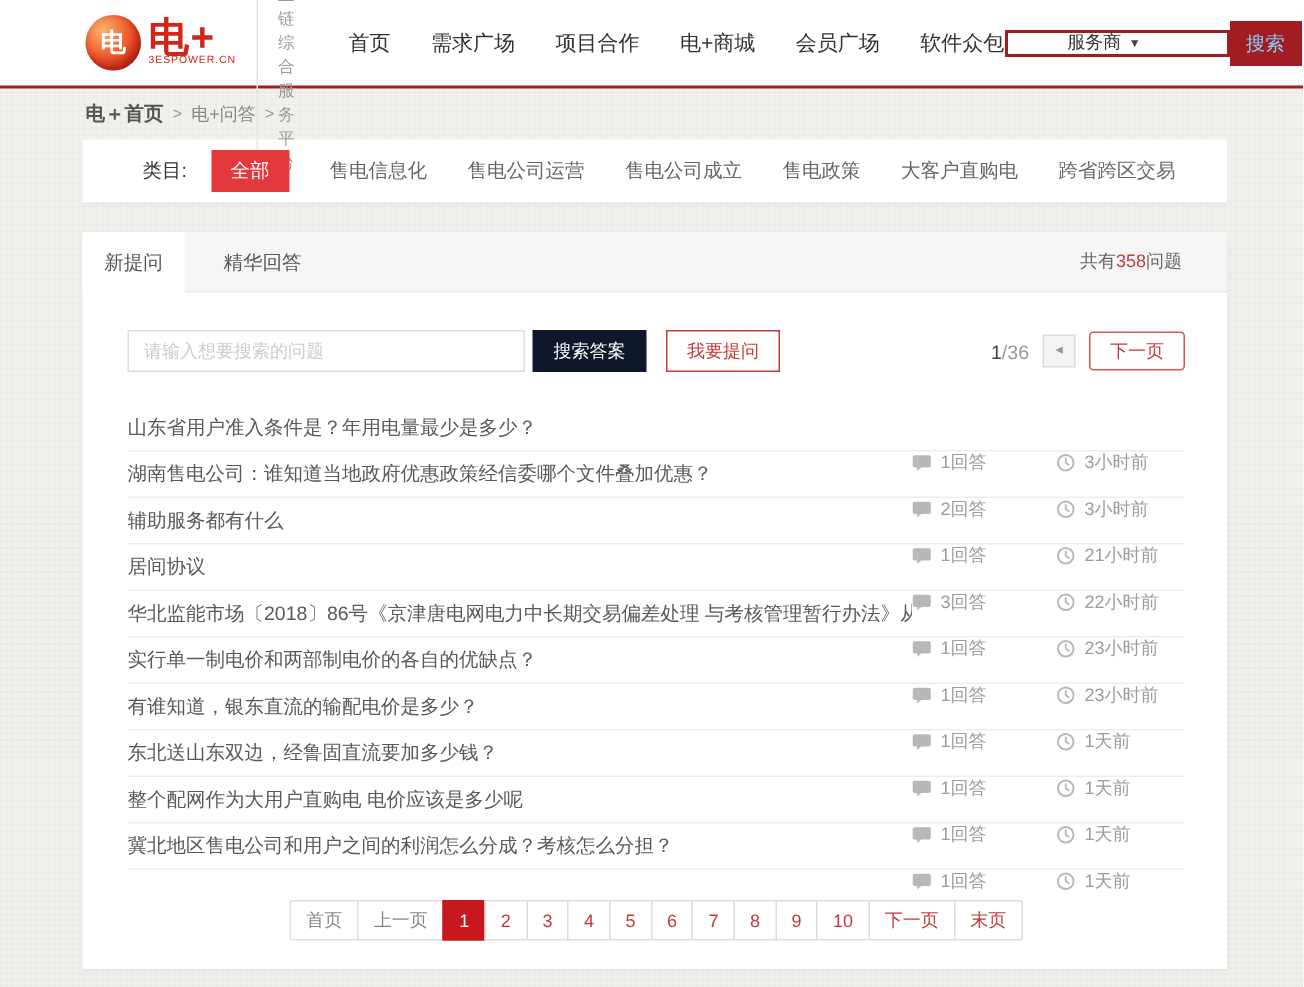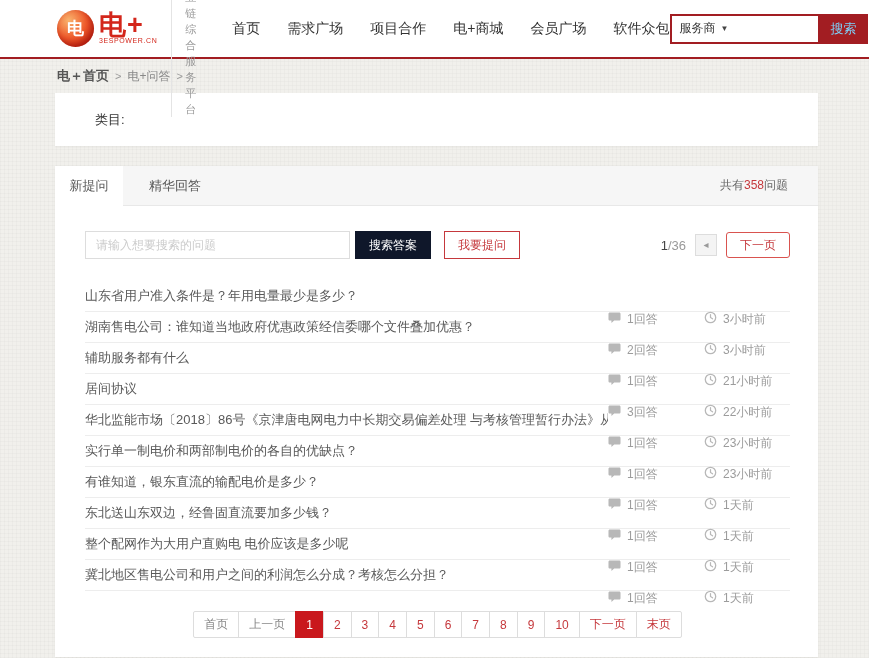--- a/index.html
+++ b/index.html
@@ -21,31 +21,31 @@
     color: #fff; display: flex; align-items: center; justify-content: center;
     font-size: 17px; font-weight: bold; box-shadow: inset -2px -3px 6px rgba(140,10,5,.55);
   }
   .logo-text-wrap { margin-left: 5px; }
   .logo-text { color: #d3261b; font-size: 27px; font-weight: bold; line-height: 24px; letter-spacing: 1px; }
   .logo-domain { color: #d3261b; font-size: 7px; letter-spacing: .6px; text-align: right; line-height: 8px; }
   .tagline { margin-left: 14px; padding-left: 13px; border-left: 1px solid #e4e4e4; color: #9a9a9a; font-size: 11px; line-height: 16px; }
   .main-nav { display: flex; gap: 27px; margin-left: 36px; }
   .nav-item { font-size: 14px; color: #333; text-decoration: none; cursor: pointer; white-space: nowrap; }
   .search-group { margin-left: auto; display: flex; align-items: center; }
-  .search-box { width: 150px; height: 30px; border: 2px solid #a21d22; background: #fff; display: flex; align-items: center; }
+  .search-box { width: 150px; height: 18px; border: 2px solid #a21d22; background: #fff; display: flex; align-items: center; padding-left: 32px; }
   .search-cat { background: none; border: none; font-size: 12px; color: #333; padding: 0 8px; display: flex; align-items: center; gap: 5px; cursor: pointer; font-family: inherit; }
   .caret { font-size: 8px; color: #444; }
   .btn-dark-red { height: 30px; background: #a21d22; color: #7dd3fc; border: none; font-size: 13px; padding: 0 11px; cursor: pointer; font-family: inherit; white-space: nowrap; }
   
   .breadcrumb { height: 34px; display: flex; align-items: center; padding-left: 57px; font-size: 12px; }
   .bc-home { color: #555; font-size: 13px; font-weight: bold; cursor: pointer; }
   .bc-sep { margin: 0 6px; color: #999; font-size: 11px; }
   .bc-item { color: #888; cursor: pointer; }
   
-  .category-bar { width: 763px; margin-left: 55px; height: 53px; background: #fff; display: flex; align-items: center; box-shadow: 0 1px 2px rgba(0,0,0,.05); }
+  .category-bar { width: 763px; margin-left: 55px; height: 42px; background: #fff; display: flex; align-items: center; box-shadow: 0 1px 2px rgba(0,0,0,.05); }
   .cat-label { margin-left: 40px; font-size: 13px; color: #333; }
   .cat-items { display: flex; align-items: center; margin-left: 16px; gap: 27px; }
   .cat-item { font-size: 13px; color: #666; text-decoration: none; cursor: pointer; white-space: nowrap; }
   .cat-item.active { background: #e4393c; color: #fff; padding: 5px 13px; }
   
   .panel { width: 763px; height: 491px; margin: 20px 0 0 55px; background: #fff; box-shadow: 0 1px 3px rgba(0,0,0,.06); }
   .tabstrip { height: 40px; background: #f6f6f6; border-bottom: 1px solid #e8e8e8; display: flex; }
   .tab { width: 68px; line-height: 40px; text-align: center; font-size: 13px; color: #555; cursor: pointer; }
   .tab:nth-child(2) { width: 104px; }
   .tab.active { background: #fff; height: 41px; margin-bottom: -1px; position: relative; z-index: 1; }
@@ -58,21 +58,21 @@
   .btn-red { margin-left: 5px; height: 28px; background: #0f172a; color: #fff; border: none; font-size: 12px; padding: 0 14px; cursor: pointer; font-family: inherit; }
   .btn-outline-red { margin-left: 13px; height: 28px; background: #fff; border: 1px solid #c5383c; color: #c5383c; font-size: 12px; padding: 0 13px; cursor: pointer; font-family: inherit; }
   .pager-mini { margin-left: auto; display: flex; align-items: center; }
   .page-ind { font-size: 13px; color: #444; margin-left: 32px; }
   .muted { color: #999; }
   .pg-prev { width: 22px; height: 22px; margin-left: 9px; background: #f4f4f4; border: 1px solid #ddd; color: #999; font-size: 10px; line-height: 1; cursor: pointer; }
   .pg-next { margin-left: 9px; height: 26px; padding: 0 13px; background: #fff; border: 1px solid #d9534f; border-radius: 3px; color: #c5383c; font-size: 12px; cursor: pointer; font-family: inherit; }
   .q-list { list-style: none; margin-top: 22px; }
   .q-row { display: flex; align-items: center; height: 31px; border-bottom: 1px solid #ededed; padding-right: 2px; }
   .q-title { font-size: 13px; color: #595959; flex: 1; white-space: nowrap; overflow: hidden; text-decoration: none; cursor: pointer; }
-  .q-meta { display: flex; align-items: flex-start; gap: 6px; font-size: 12px; color: #9c9c9c; flex-shrink: 0; margin-top: 46px; }
+  .q-meta { display: flex; align-items: center; gap: 6px; font-size: 12px; color: #9c9c9c; flex-shrink: 0; margin-top: 46px; }
   .q-ans { width: 78px; }
   .q-time { width: 84px; margin-left: 18px; }
   .q-ico { display: flex; }
   .pagination { margin-top: 20px; display: flex; justify-content: center; }
   .pg-cell { display: flex; align-items: center; height: 27px; padding: 0 10px; border: 1px solid #ddd; margin-left: -1px; background: #fff; font-size: 12px; color: #c5383c; cursor: pointer; text-decoration: none; white-space: nowrap; }
   .pg-cell:first-child { margin-left: 0; border-radius: 2px 0 0 2px; }
   .pg-cell:last-child { border-radius: 0 2px 2px 0; }
   .pg-cell.muted { color: #888; }
   .pg-cell.active { background: #c9181d; border-color: #c9181d; color: #fff; }
 </style>
@@ -119,20 +119,29 @@
 
   <div class="breadcrumb">
     <span class="bc-home">电＋首页</span>
     <span class="bc-sep">&gt;</span>
     <span class="bc-item">电+问答</span>
     <span class="bc-sep">&gt;</span>
   </div>
 
   <div class="category-bar">
     <span class="cat-label">类目:</span>
+    <div class="cat-items">
+        <a class="cat-item active">全部</a>
+        <a class="cat-item">售电信息化</a>
+        <a class="cat-item">售电公司运营</a>
+        <a class="cat-item">售电公司成立</a>
+        <a class="cat-item">售电政策</a>
+        <a class="cat-item">大客户直购电</a>
+        <a class="cat-item">跨省跨区交易</a>
+      </div>
   </div>
 
   <div class="panel">
     <div class="tabstrip">
       <div class="tab active">新提问</div>
       <div class="tab">精华回答</div>
       <div class="tab-count">
         <span>共有</span><span class="red">358</span><span>问题</span>
       </div>
     </div>

